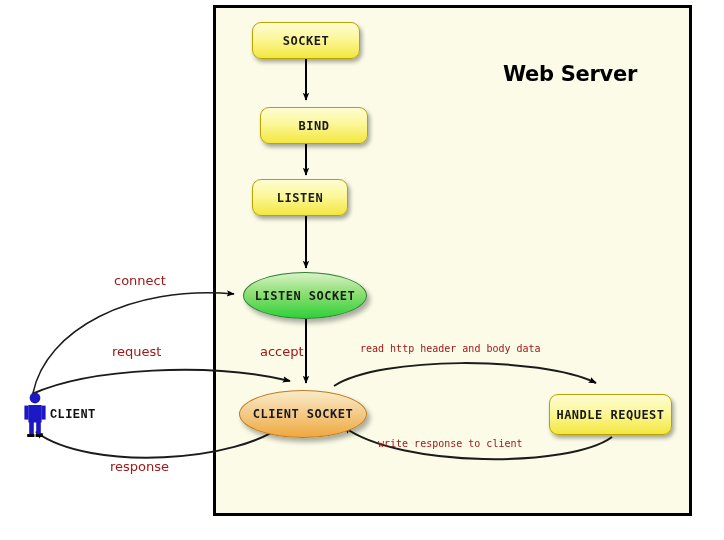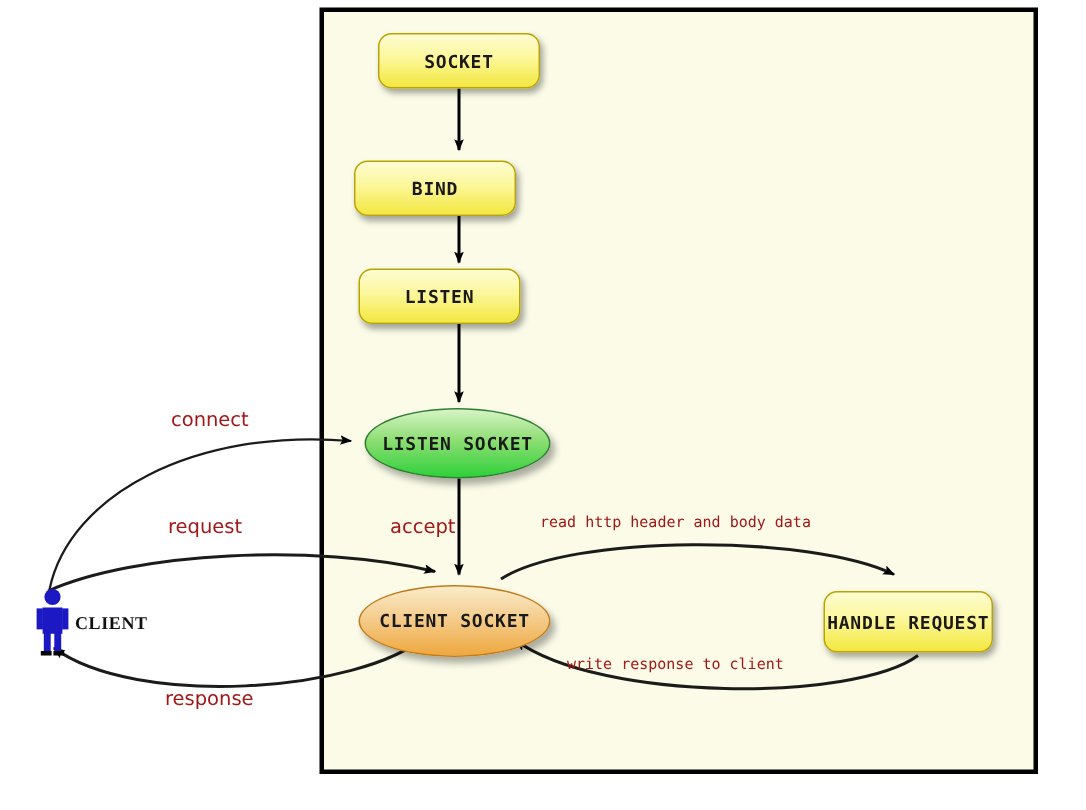--- a/index.html
+++ b/index.html
@@ -97,33 +97,34 @@
     position: absolute;
     left: 22px;
     top: 392px;
     width: 26px;
     height: 46px;
   }
   .actor-label {
     position: absolute;
     left: 50px;
     top: 408px;
-    font-family: Liberation Serif, serif;
+    font-family: Liberation Mono, monospace;
     font-weight: bold;
     font-size: 12px;
     color: #111111;
     letter-spacing: 0.4px;
   }
 </style>
 </head>
 <body>
 
 <div id="canvas">
 
   <div class="server-frame"></div>
+  <div class="server-title">Web Server</div>
 
   <svg id="svg-layer" viewBox="0 0 724 540">
     <defs>
       <marker id="arrow" markerWidth="9" markerHeight="9" refX="7.2" refY="3.2" orient="auto" markerUnits="userSpaceOnUse">
         <path d="M0,0 L8,3.2 L0,6.4 L1.6,3.2 z" fill="#000000"></path>
       </marker>
     </defs>
 
     <line x1="306" y1="59" x2="306" y2="100" stroke="#000000" stroke-width="2" marker-end="url(#arrow)"></line>
 
@@ -139,29 +140,29 @@
 
     <path d="M 284 424 C 240 462, 90 472, 36 432" fill="none" stroke="#1b1b1b" stroke-width="2" marker-end="url(#arrow)"></path>
 
     <path d="M 334 386 C 380 356, 540 356, 596 383" fill="none" stroke="#1b1b1b" stroke-width="2" marker-end="url(#arrow)"></path>
 
     <path d="M 612 437 C 570 468, 400 468, 344 427" fill="none" stroke="#1b1b1b" stroke-width="2" marker-end="url(#arrow)"></path>
   </svg>
 
   <div class="node box" style="left:252px; top:22px; width:108px; height:37px;">SOCKET</div>
 
-  <div class="node box" style="left:236px; top:107px; width:108px; height:37px;">BIND</div>
+  <div class="node box" style="left:260px; top:107px; width:108px; height:37px;">BIND</div>
 
-  <div class="node box" style="left:239px; top:179px; width:108px; height:37px;">LISTEN</div>
+  <div class="node box" style="left:252px; top:179px; width:96px; height:37px;">LISTEN</div>
 
   <div class="node ellipse ellipse-green" style="left:243px; top:272px; width:124px; height:47px;">LISTEN SOCKET</div>
 
   <div class="node ellipse ellipse-orange" style="left:239px; top:390px; width:128px; height:48px;">CLIENT SOCKET</div>
 
-  <div class="node box" style="left:549px; top:394px; width:113px; height:41px;">HANDLE REQUEST</div>
+  <div class="node box" style="left:549px; top:394px; width:123px; height:41px;">HANDLE REQUEST</div>
 
   <svg class="actor" viewBox="0 0 26 46">
     <circle cx="13" cy="6" r="5.4" fill="#1c19c4"></circle>
     <rect x="6.4" y="13" width="13.2" height="17.5" fill="#1c19c4"></rect>
     <rect x="2.4" y="13.6" width="4.2" height="14" fill="#1c19c4"></rect>
     <rect x="19.4" y="13.6" width="4.2" height="14" fill="#1c19c4"></rect>
     <rect x="7.2" y="29" width="4.6" height="13.5" fill="#1c19c4"></rect>
     <rect x="14.2" y="29" width="4.6" height="13.5" fill="#1c19c4"></rect>
     <rect x="5.2" y="42" width="7.2" height="3" fill="#000000"></rect>
     <rect x="13.6" y="42" width="7.2" height="3" fill="#000000"></rect>

